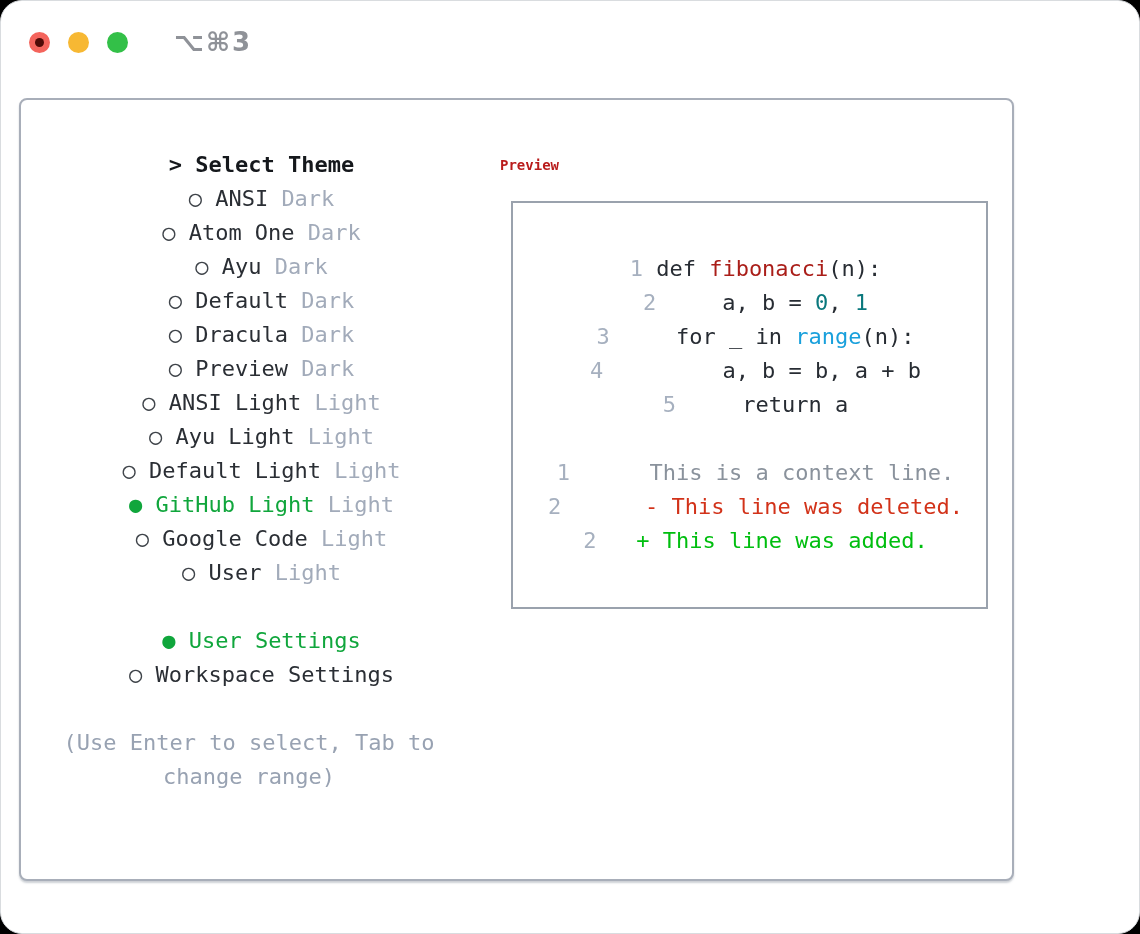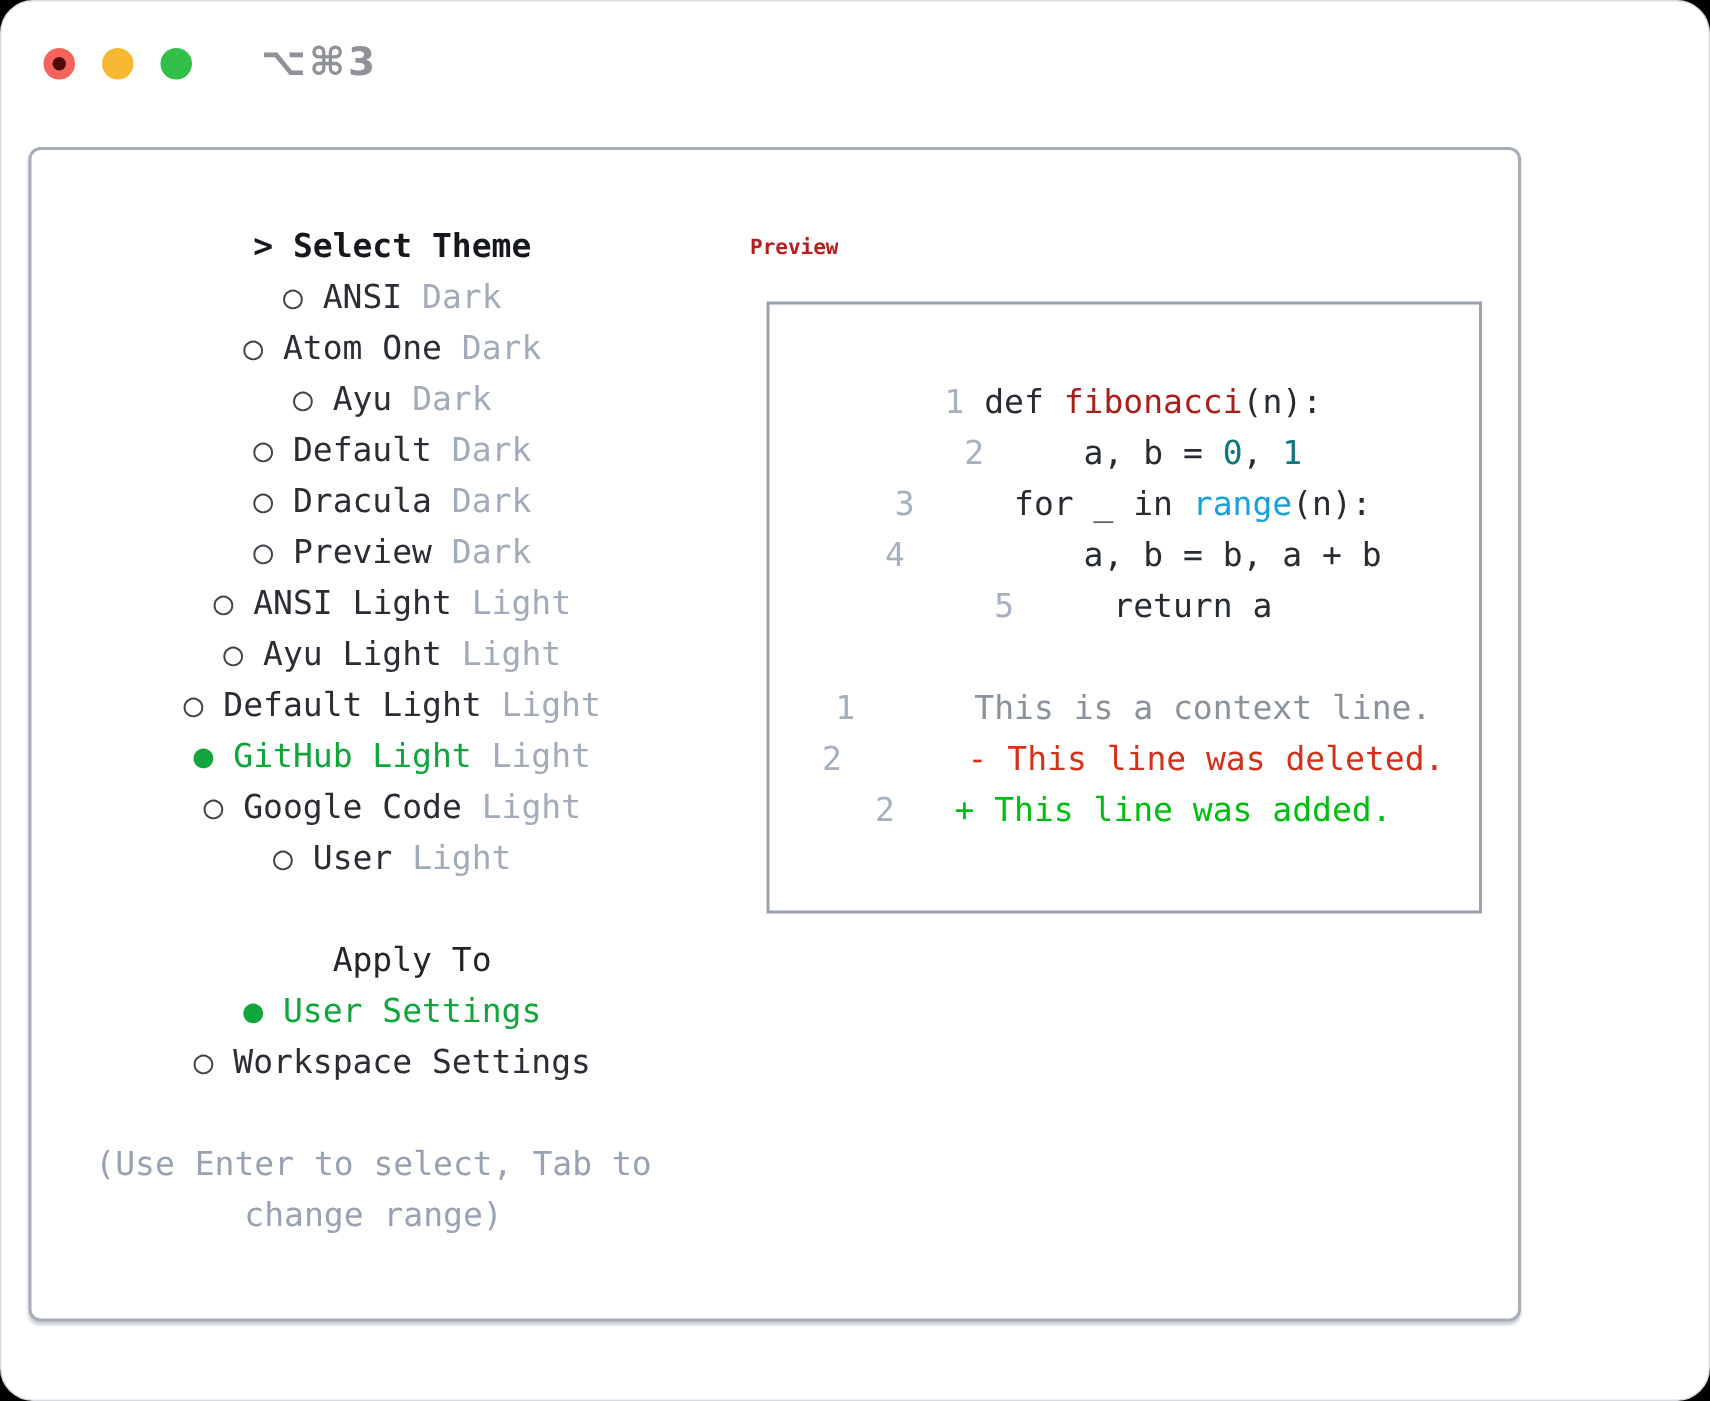--- a/index.html
+++ b/index.html
@@ -86,21 +86,20 @@
             <div class="row"><span class="marker">○</span> <span class="name">ANSI Light</span> <span class="variant">Light</span></div>
             <div class="row"><span class="marker">○</span> <span class="name">Ayu Light</span> <span class="variant">Light</span></div>
             <div class="row"><span class="marker">○</span> <span class="name">Default Light</span> <span class="variant">Light</span></div>
             <div class="row selected"><span class="marker">●</span> <span class="name">GitHub Light</span> <span class="variant">Light</span></div>
             <div class="row"><span class="marker">○</span> <span class="name">Google Code</span> <span class="variant">Light</span></div>
             <div class="row"><span class="marker">○</span> <span class="name">User</span> <span class="variant">Light</span></div>
           </div>
 
         <div class="spacer"></div>
 
-        <div class="row header2"><span>Apply To</span></div>
 
         <div id="apply-options">
             <div class="row selected"><span class="marker">●</span> <span class="name">User Settings</span></div>
             <div class="row"><span class="marker">○</span> <span class="name">Workspace Settings</span></div>
           </div>
 
         <div class="spacer"></div>
 
         <div class="hint">(Use Enter to select, Tab to change range)</div>
       </div>

